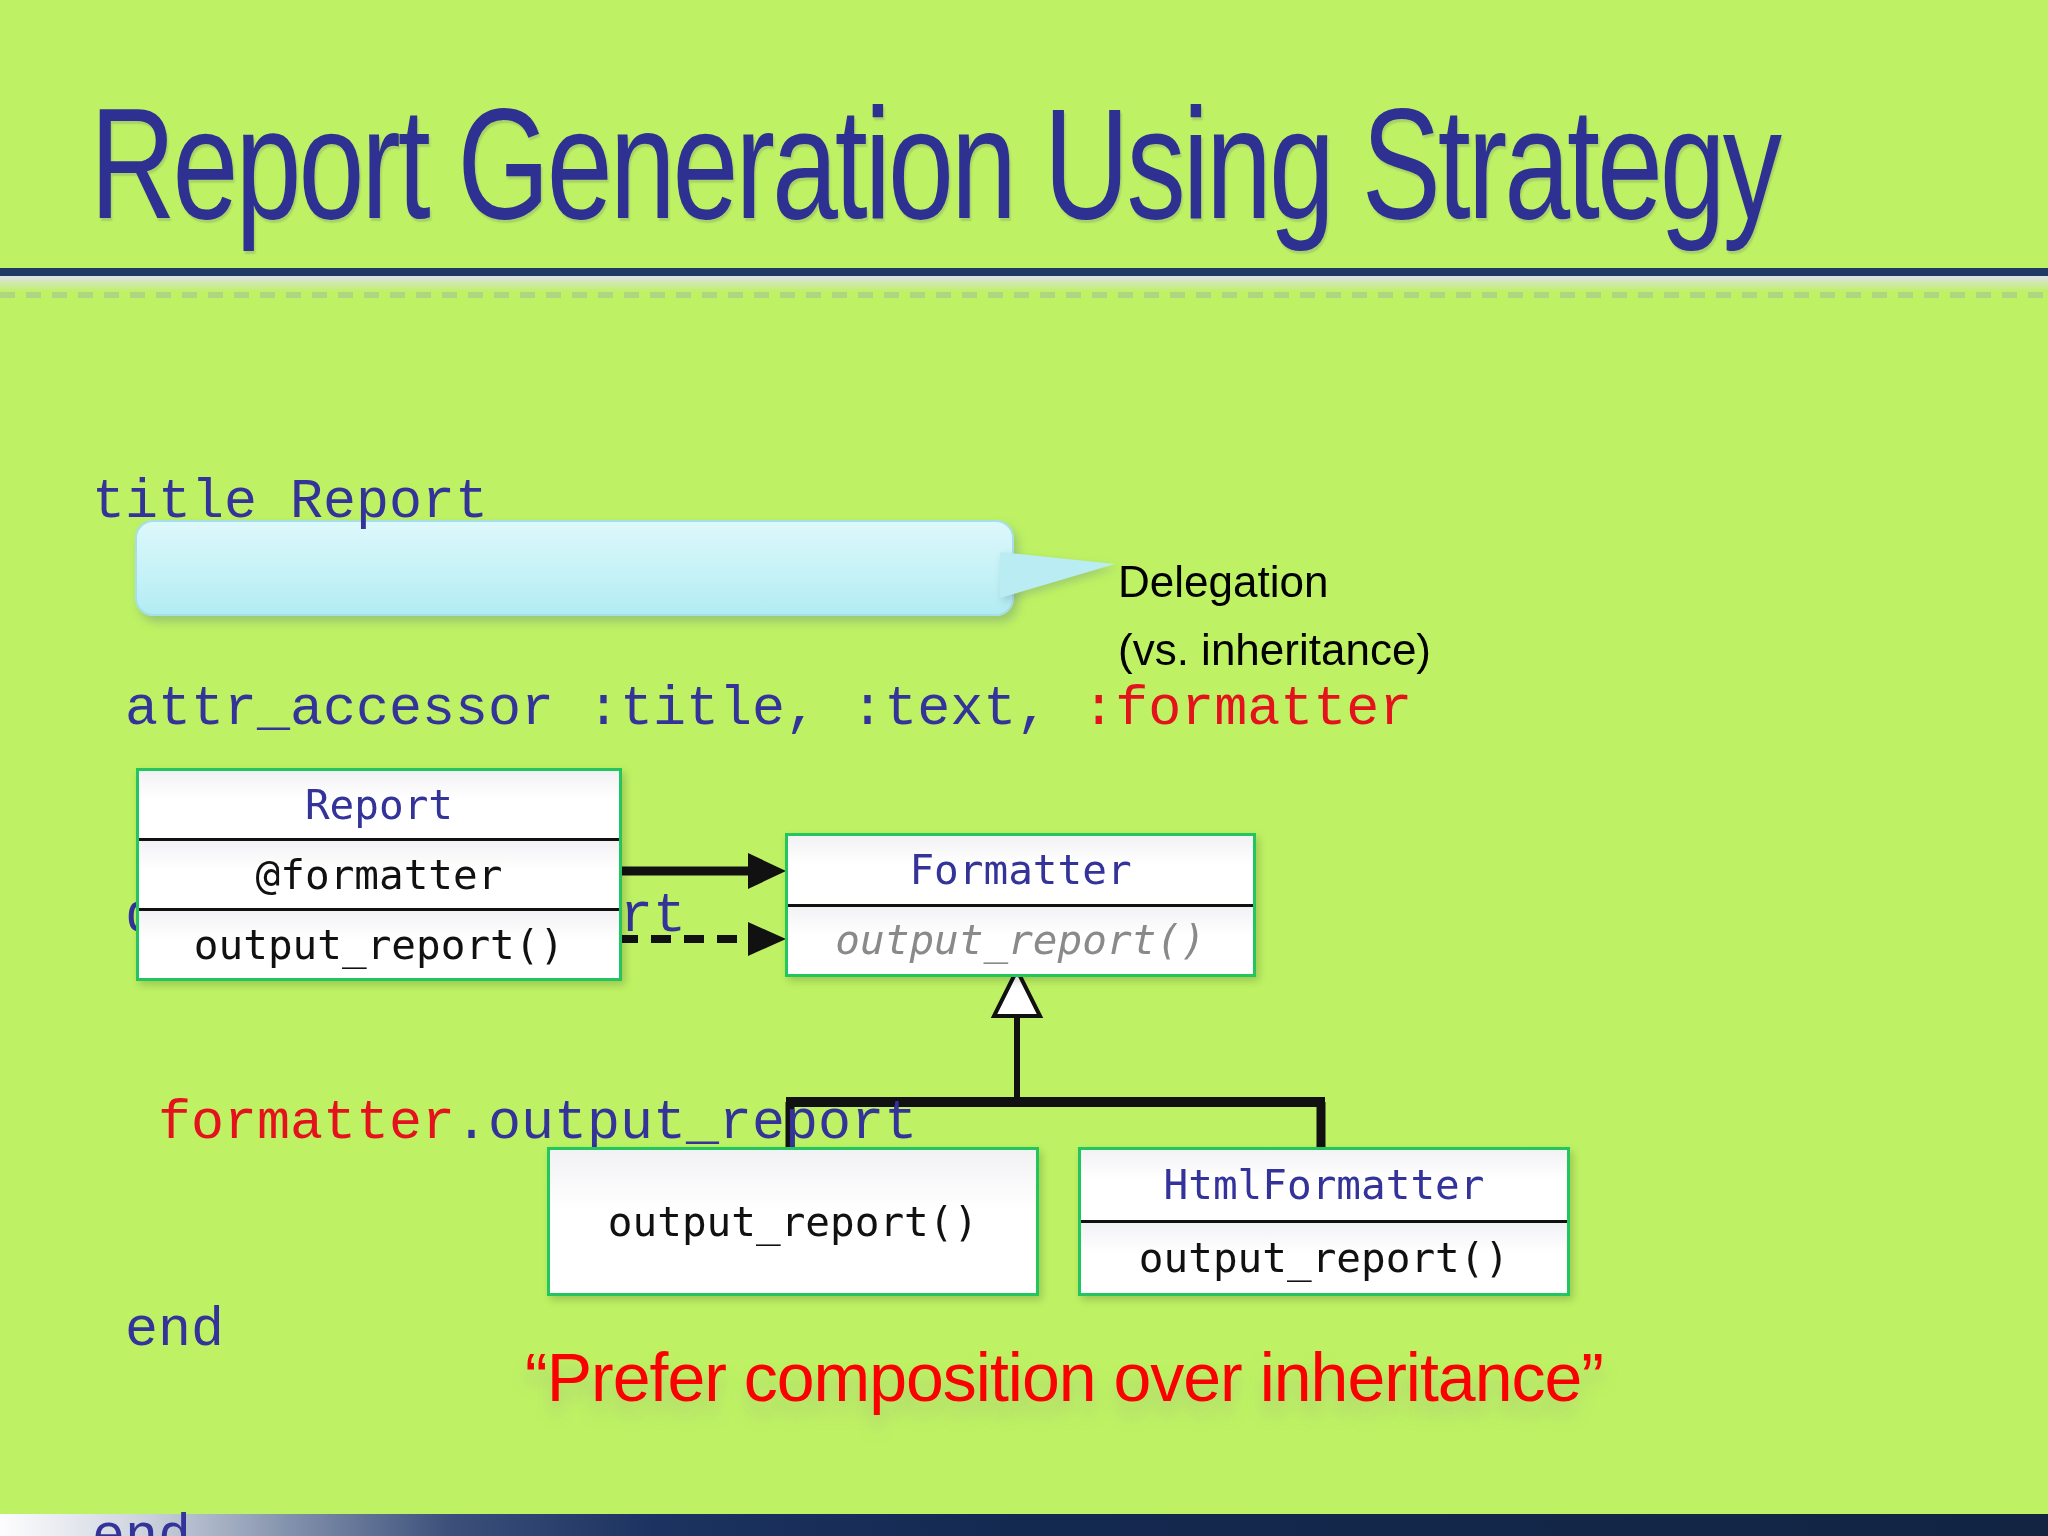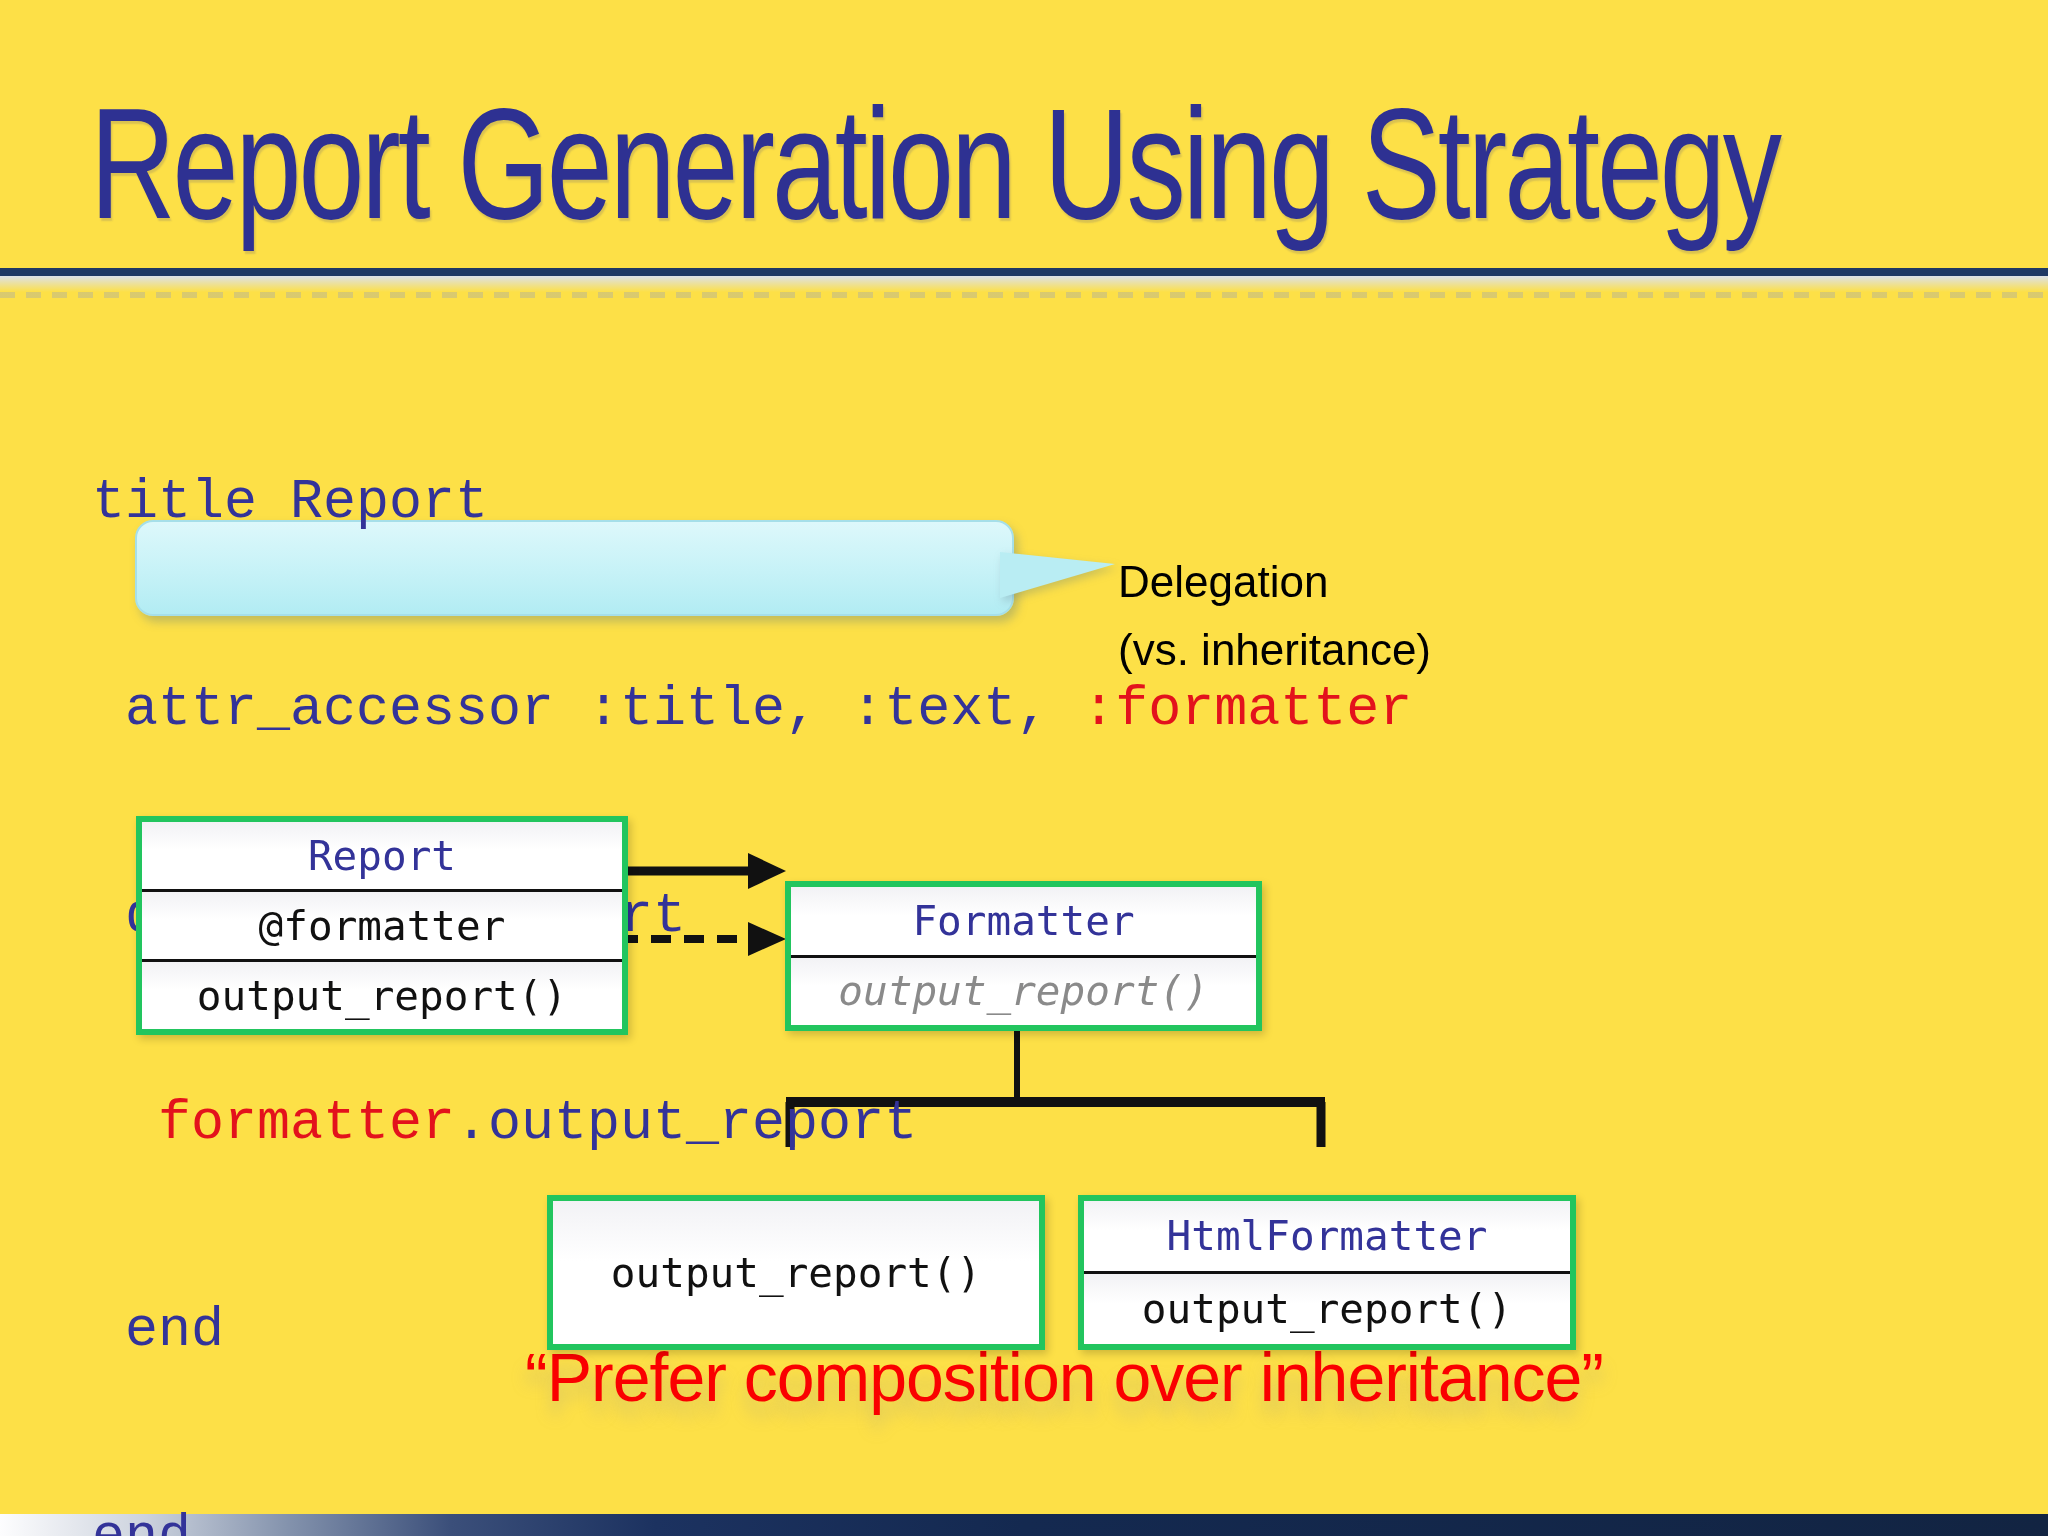--- a/index.html
+++ b/index.html
@@ -1,18 +1,18 @@
 <!DOCTYPE html>
 <html style="--title-blue: #2e3192; --rule-navy: #1f3864; --code-blue: #333399; --code-red: #e3121c; --diagram-name-blue: #333399; --abstract-gray: #8a8a8a; --bubble-cyan: #c6f2f7; --quote-red: #fa0000; --footer-navy: #122442;"><head>
 <meta charset="utf-8">
 <style>
   html,body { margin:0; padding:0; background:#ffffff; }
   .slide {
     position:relative; width:2048px; height:1536px;
-    background:#fde047; overflow:hidden;
+    background:#bef264; overflow:hidden;
     font-family:"Liberation Sans", sans-serif;
   }
 
   
   .title {
     position:absolute; left:90px; top:84px;
     font-size:158px; line-height:1; letter-spacing:-4px;
     color:var(--title-blue,#2e3192);
     transform:scaleX(0.75); transform-origin:left top;
     white-space:nowrap;
@@ -58,25 +58,24 @@
     filter:drop-shadow(3px 4px 4px rgba(90,120,130,0.3));
   }
   .callout-text {
     position:absolute; left:1118px; top:548px;
     font-size:44px; line-height:68px; color:#000000;
   }
 
   
   .uml-box {
     position:absolute; z-index:2;
-    background:#fdfdfd; border:6px solid #22c55e;
+    background:#fdfdfd; border:3px solid #22c55e;
     box-shadow:3px 4px 8px rgba(0,0,0,0.18);
     display:flex; flex-direction:column;
     font-family:"DejaVu Sans Mono", monospace;
-    margin-top:48px;
   }
   .uml-row {
     flex:1; display:flex; align-items:center; justify-content:center;
     font-size:41px; color:#111111;
     background:linear-gradient(#f2f2f5 0%, #ffffff 42%);
   }
   .uml-row + .uml-row { border-top:3px solid #111111; }
   .uml-name { color:var(--diagram-name-blue,#333399); }
   .uml-abstract { color:var(--abstract-gray,#8a8a8a); font-style:italic; }
 

